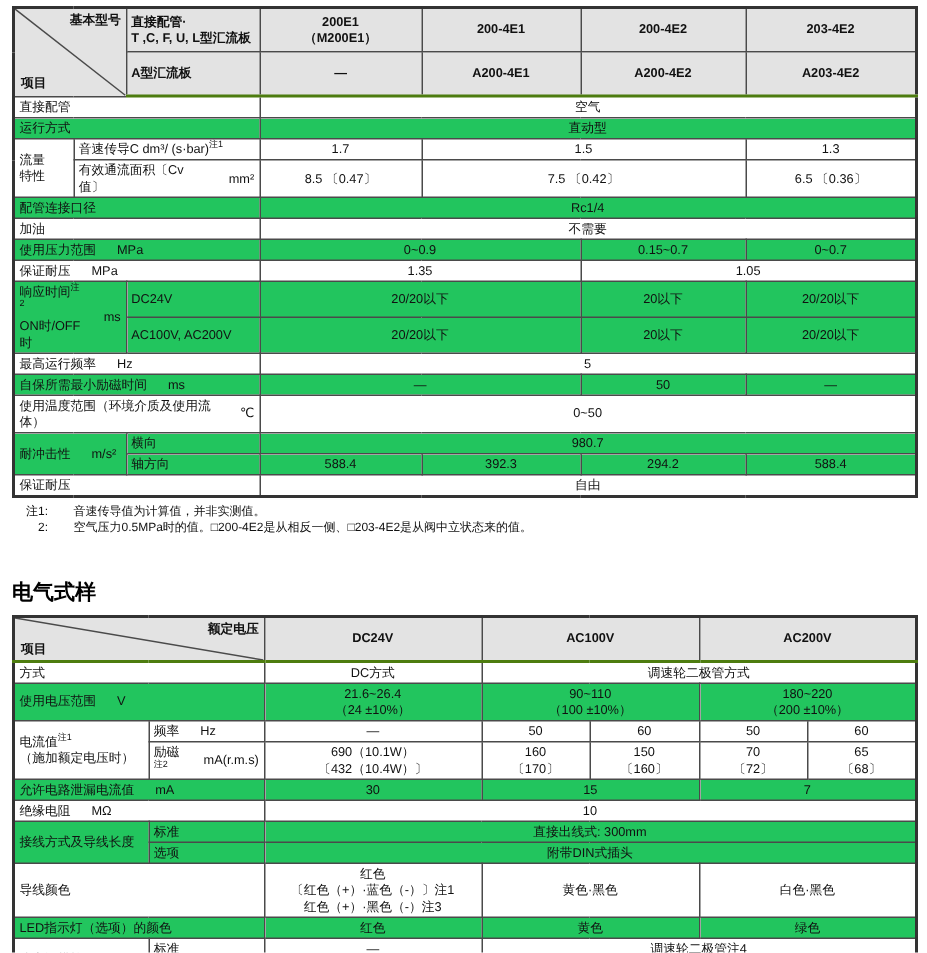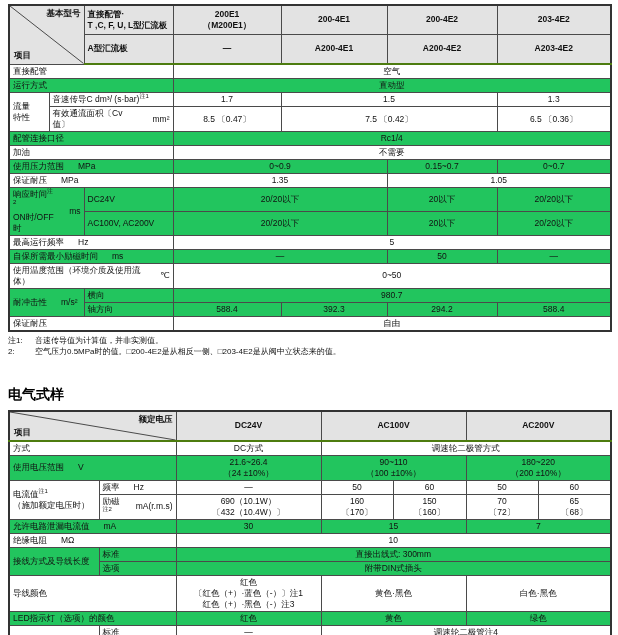--- a/index.html
+++ b/index.html
@@ -33,21 +33,21 @@
   .fx{display:flex;justify-content:flex-start;align-items:center;gap:12px;}
   .fx .u{white-space:nowrap;padding-left:2px;}
   sup{font-size:6px;line-height:0;}
   td.corner{position:relative;padding:0;}
   td.corner svg{position:absolute;left:0;top:0;width:100%;height:100%;display:block;}
   td.corner .tr{position:absolute;top:2px;right:3px;font-weight:bold;}
   td.corner .bl{position:absolute;bottom:2px;left:4px;font-weight:bold;text-align:center;}
   .grptxt{text-align:left;white-space:pre-line;}
   .notes{margin:4px 0 0 8px;font-size:8px;line-height:1.3;color:#111;}
   .note{display:flex;margin-bottom:1px;}
-  .nm{flex:0 0 24px;padding-right:3px;white-space:nowrap;}
+  .nm{flex:0 0 24px;text-align:right;padding-right:17px;white-space:nowrap;}
   .nt{white-space:pre-line;text-align:right;}
 </style>
 </head>
 <body>
 
 <div class="sheet">
 
 
   <table>
     <colgroup>

